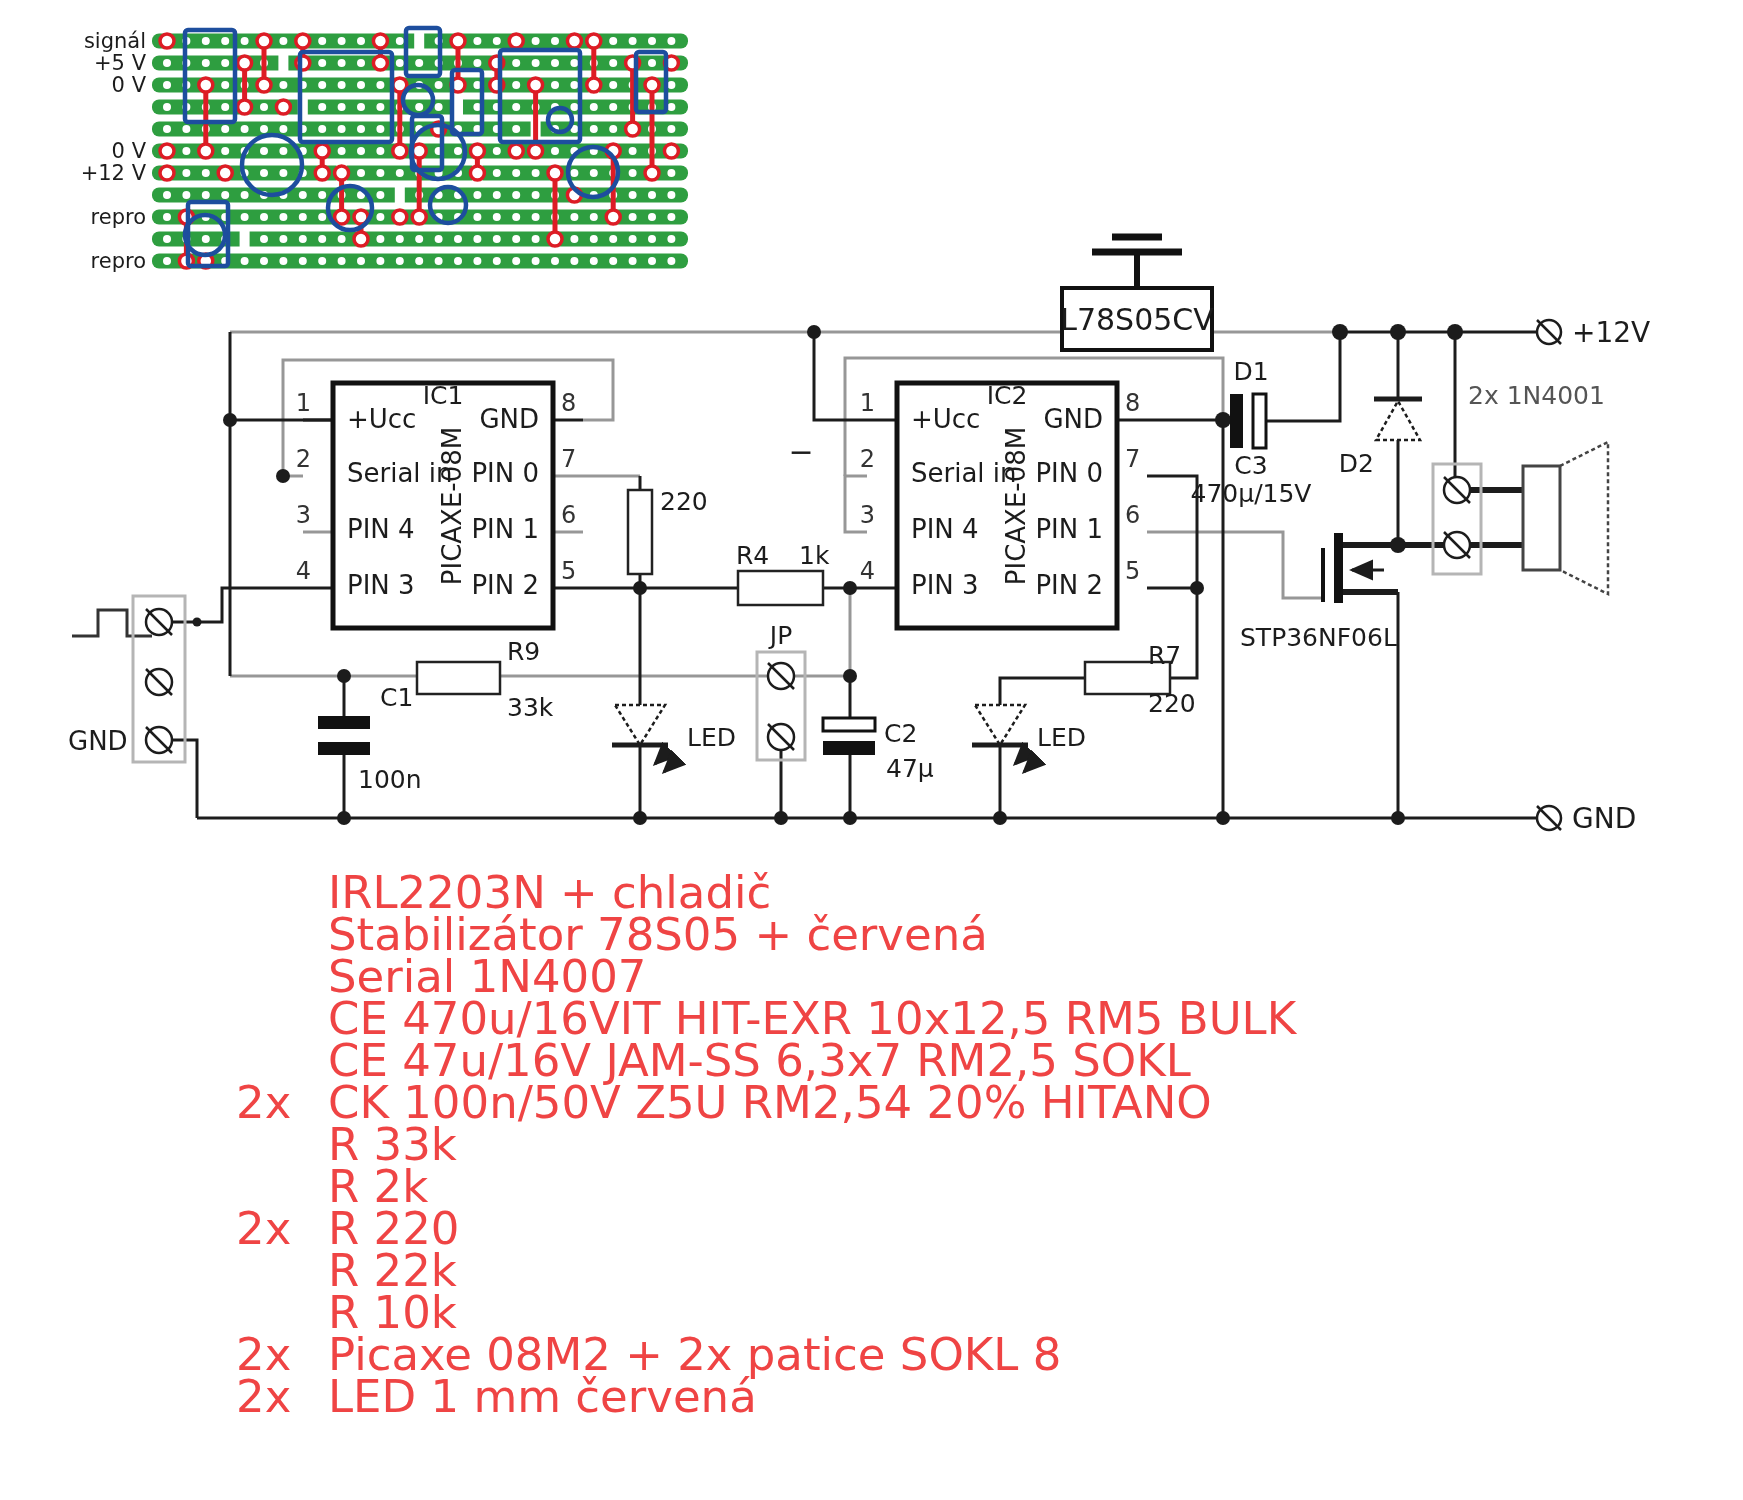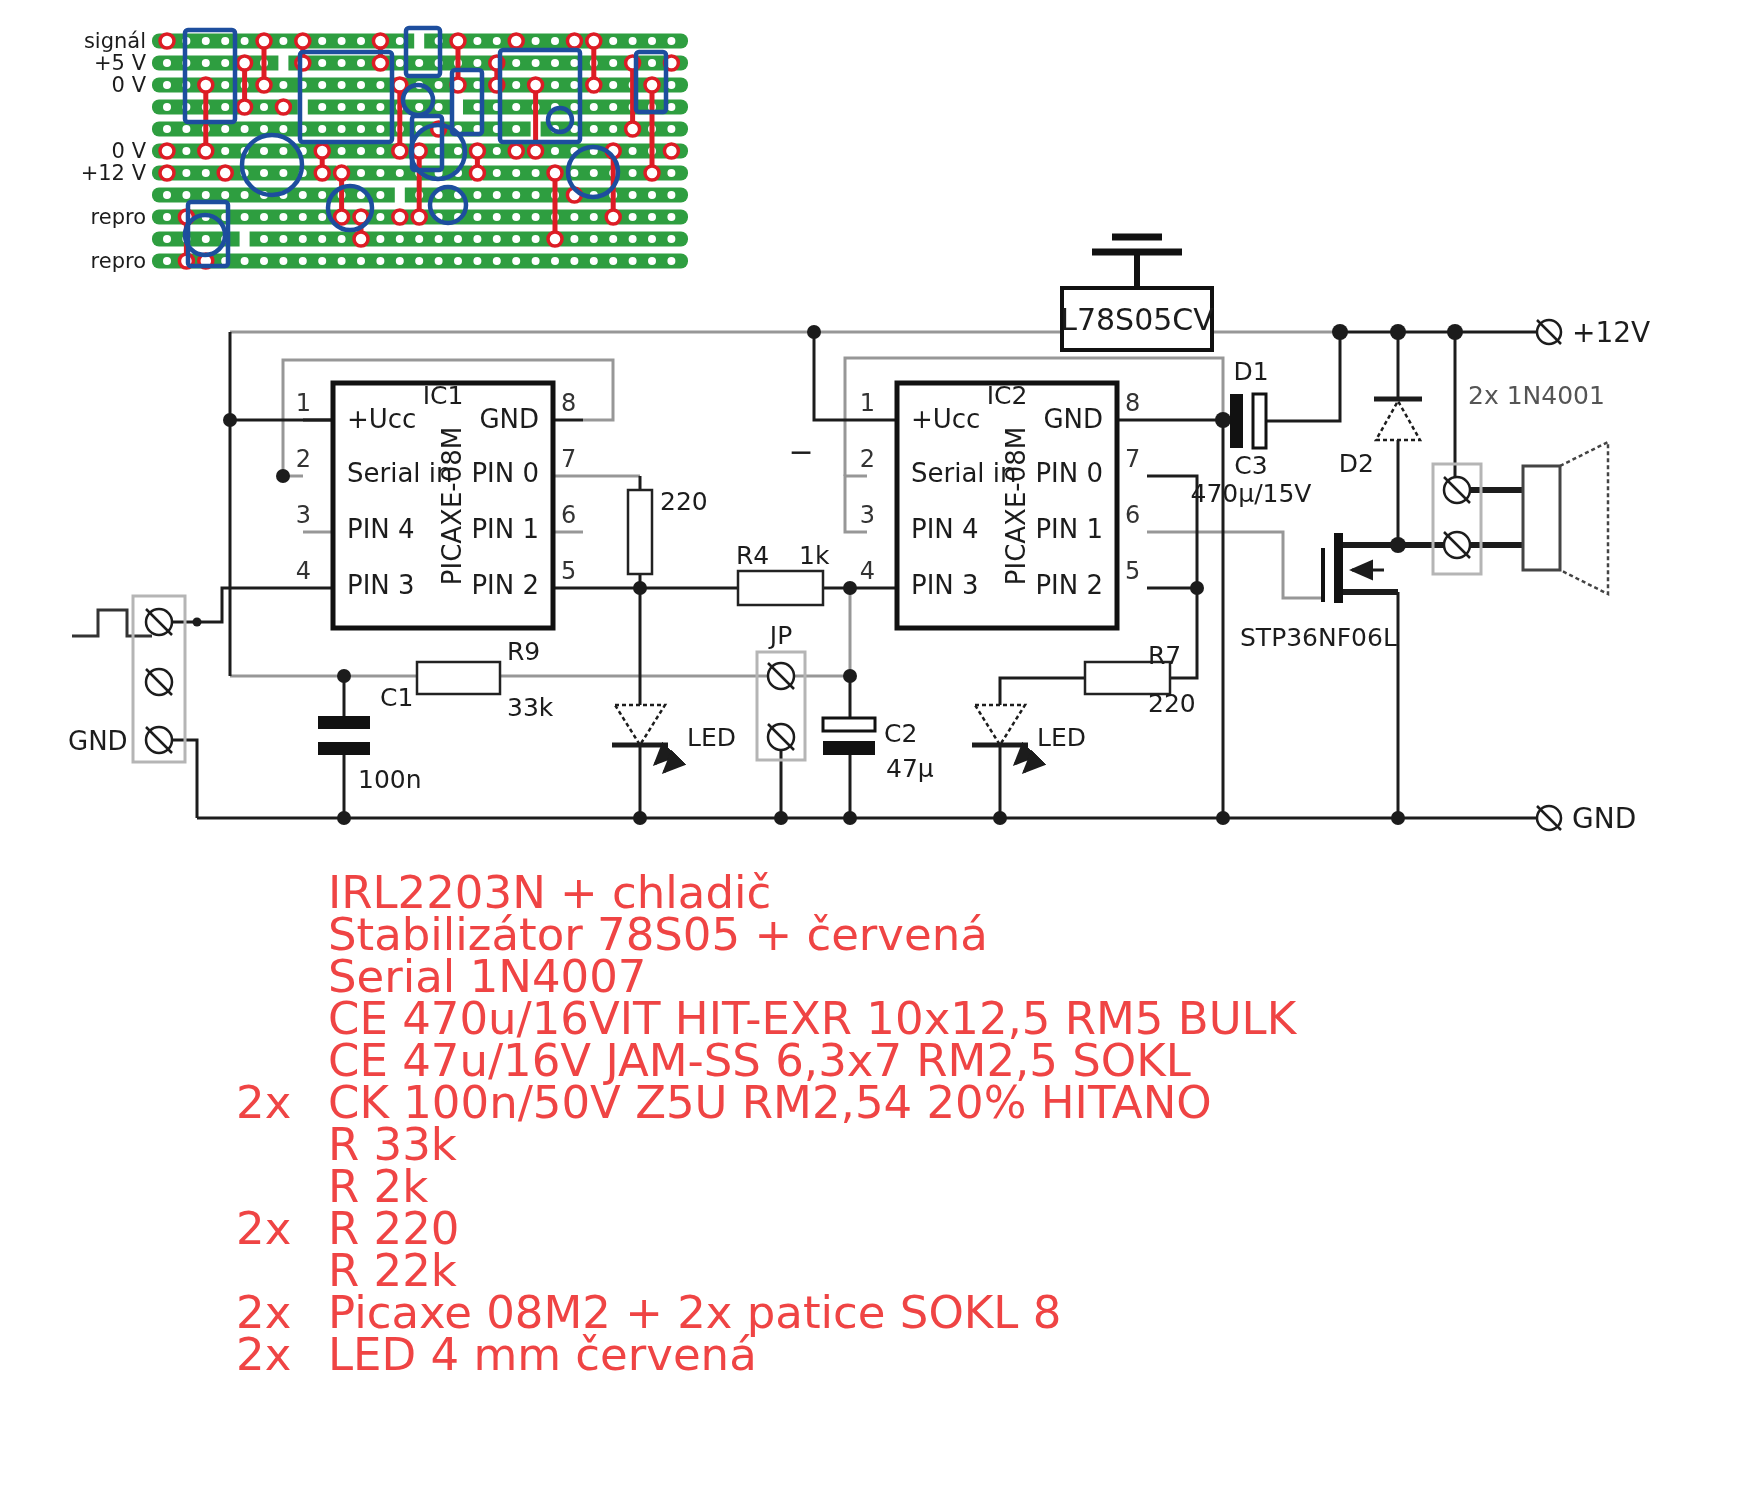--- a/index.html
+++ b/index.html
@@ -736,21 +736,25 @@
       </div>
       <div class="prow">
         <span class="qty">2x</span>
         <span class="desc">R 220</span>
       </div>
       <div class="prow">
         <span class="qty"></span>
         <span class="desc">R 22k</span>
       </div>
       <div class="prow">
+        <span class="qty"></span>
+        <span class="desc">R 10k</span>
+      </div>
+      <div class="prow">
         <span class="qty">2x</span>
         <span class="desc">Picaxe 08M2 + 2x patice SOKL 8</span>
       </div>
       <div class="prow">
         <span class="qty">2x</span>
-        <span class="desc">LED 4 mm červená</span>
+        <span class="desc">LED 1 mm červená</span>
       </div>
     </div>
 </div>
 
 </body></html>

